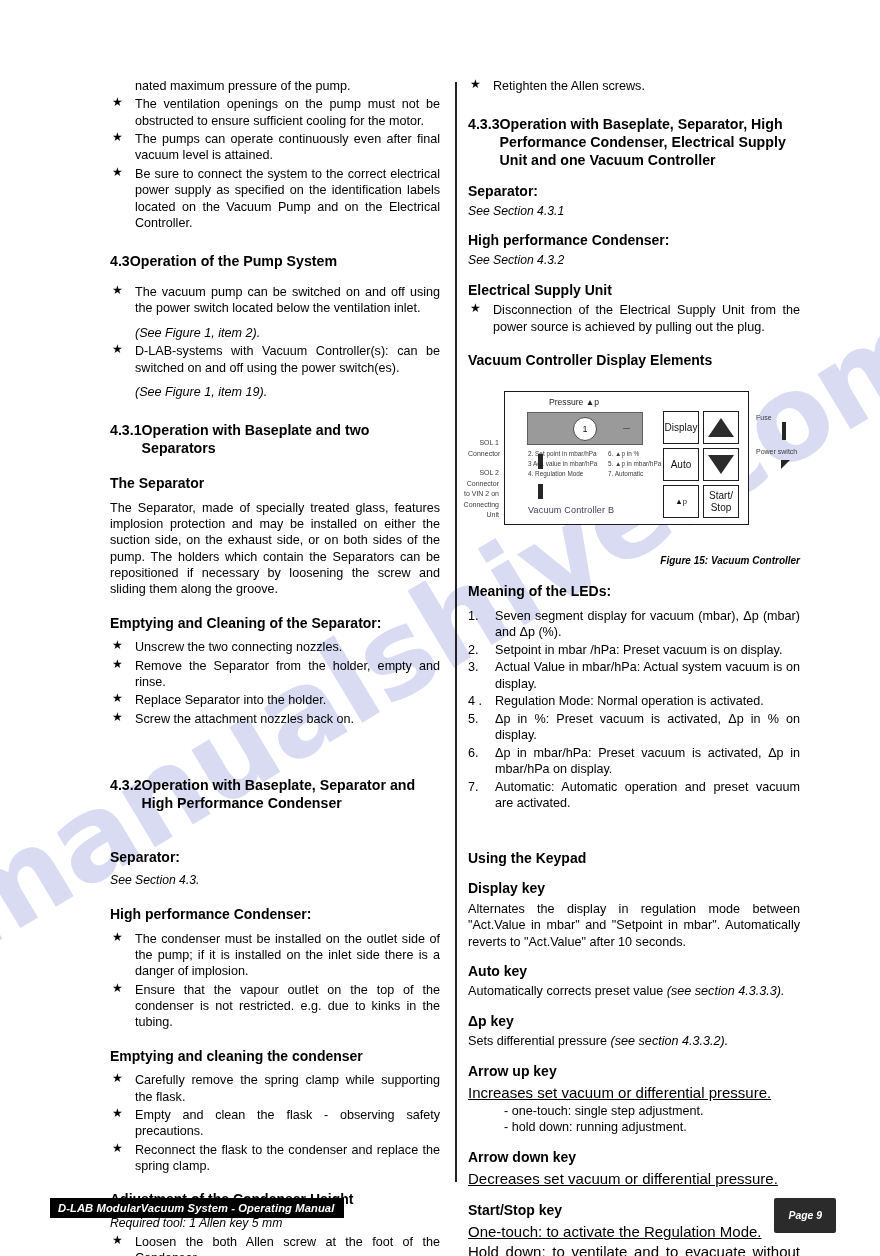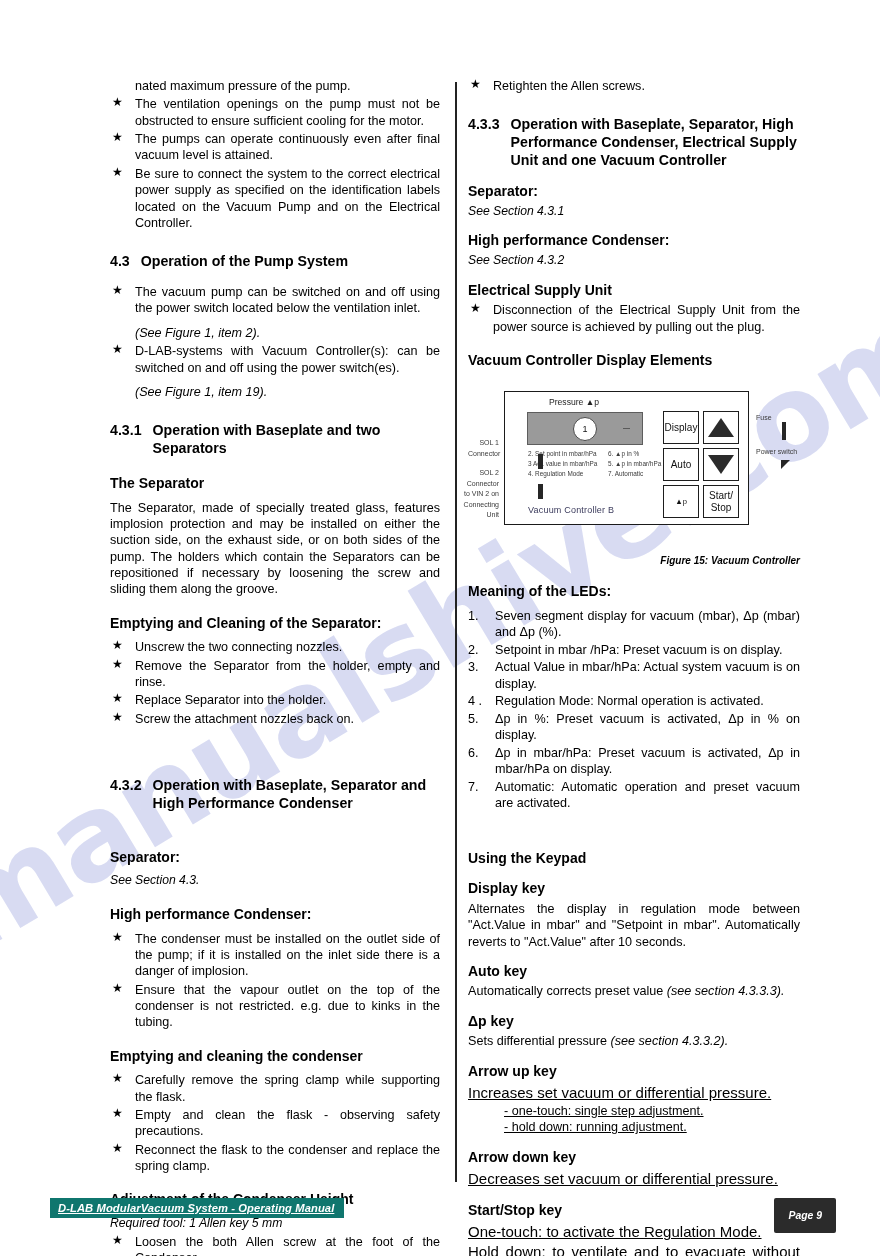--- a/index.html
+++ b/index.html
@@ -72,21 +72,20 @@
     font-weight: 400;
   }
 
   .h-sec {
     font-size: 14.2px;
     font-weight: 700;
     line-height: 1.26;
     margin-top: 22px;
     margin-bottom: 13px;
     display: flex;
-    gap: 11px;
   }
   .h-sec .num { flex: 0 0 auto; }
   .h-sec .txt { flex: 1 1 auto; }
 
   .h-sub {
     font-size: 14px;
     font-weight: 700;
     margin-top: 17px;
     margin-bottom: 7px;
     line-height: 1.25;
@@ -146,21 +145,20 @@
   .plain-line {
     font-size: 15px;
     line-height: 1.31;
     text-align: justify;
     text-decoration: underline;
   }
   .indent-line {
     font-size: 12.6px;
     line-height: 1.31;
     padding-left: 36px;
-    text-decoration: underline;
   }
   .ital { font-style: italic; }
 
   
   .figure-wrap {
     position: relative;
     margin-top: 14px;
     margin-bottom: 4px;
     height: 168px;
   }
@@ -311,29 +309,28 @@
     left: 0;
     bottom: 38px;
     width: 880px;
     height: 20px;
     z-index: 3;
   }
   .footer-bar {
     position: absolute;
     left: 50px;
     top: 0;
-    background: #0f766e;
+    background: #000000;
     color: #ffffff;
     font-size: 11.2px;
     font-weight: 700;
     font-style: italic;
     padding: 4px 10px 4px 8px;
     white-space: nowrap;
     letter-spacing: .1px;
-    text-decoration: underline;
   }
   .footer-page {
     position: absolute;
     right: 44px;
     top: 0;
     background: #2b2b2b;
     color: #ffffff;
     font-size: 10.4px;
     font-weight: 700;
     font-style: italic;

